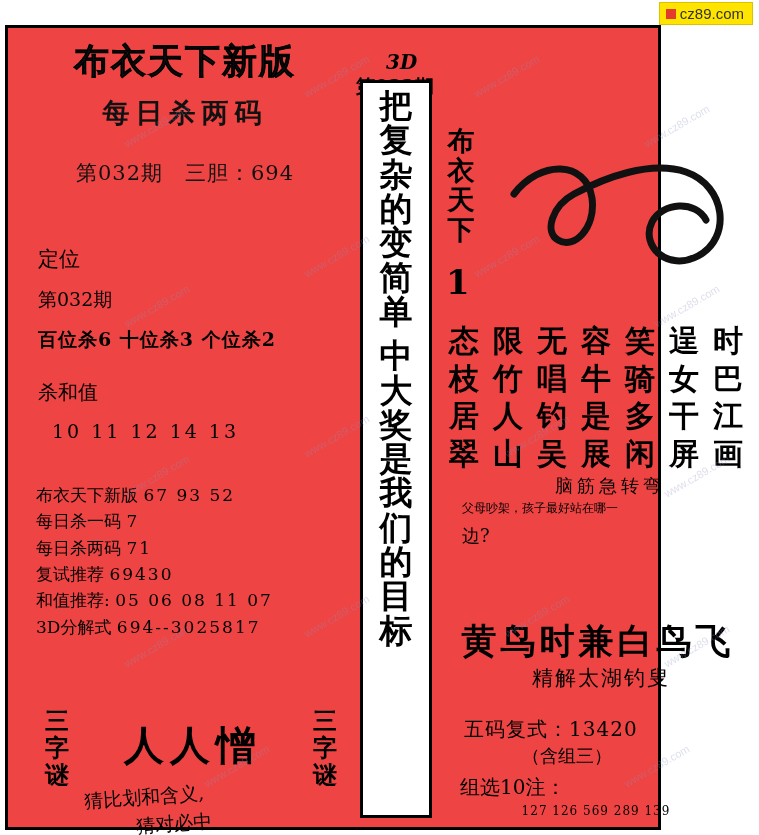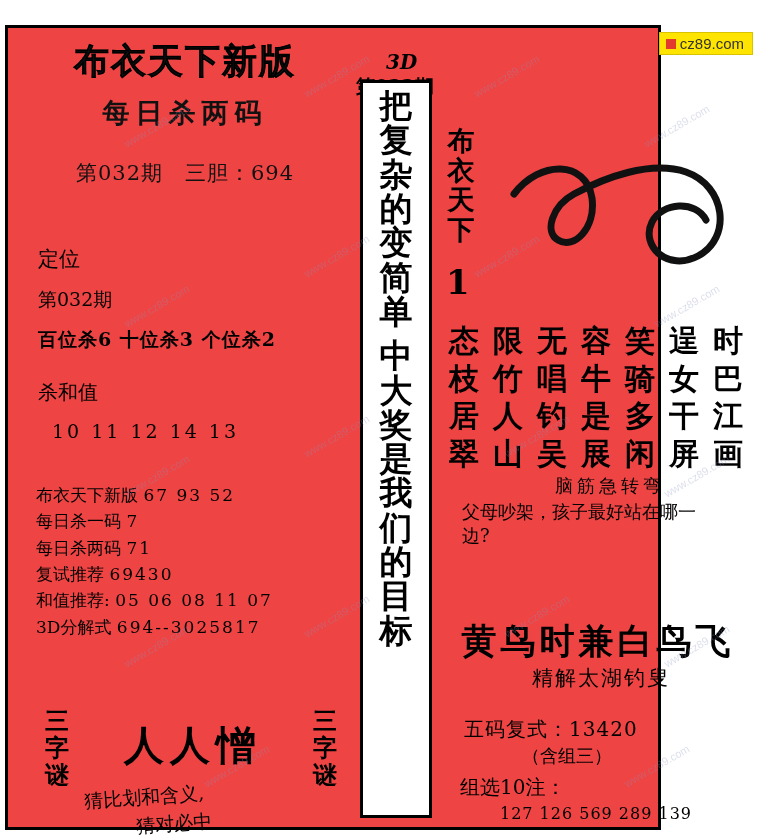--- a/index.html
+++ b/index.html
@@ -22,21 +22,20 @@
   }
   
   .wm-badge {
     position:absolute; right:6px; top:2px;
     background:#ffe400; border:1px solid #d9c200;
     padding:2px 8px 2px 6px;
     font-size:15px; color:#333;
     font-family:"Liberation Sans", sans-serif;
     display:flex; align-items:center; gap:4px;
     z-index:40;
-    margin-top:30px;
   }
   .wm-badge .sq { width:10px; height:10px; background:#e23b2e; display:inline-block; }
 
   
   .col-left { position:absolute; left:12px; top:6px; width:330px; height:790px; }
   .brand {
     font-family:"DejaVu Serif", serif;
     font-weight:bold;
     font-size:35px;
     letter-spacing:2px;
@@ -147,41 +146,41 @@
     font-weight:bold;
     font-size:30px;
     line-height:1.25;
     text-align:center;
   }
   .poem-col span { display:block; }
 
   .brain { position:absolute; left:62px; top:440px; width:220px; text-align:center;
            font-family:"DejaVu Serif", serif; font-size:18px; letter-spacing:4px; }
   .brain-q1 { position:absolute; left:24px; top:466px; width:290px;
-              font-family:"DejaVu Serif", serif; font-size:18px; }
+              font-family:"DejaVu Serif", serif; font-size:12px; }
   .brain-q2 { position:absolute; left:24px; top:490px; width:290px;
               font-family:"DejaVu Serif", serif; font-size:18px; }
 
   .three-code-hd {
     position:absolute; left:40px; top:545px; width:250px; text-align:center;
     font-family:"DejaVu Serif", serif; font-size:25px; font-weight:bold; letter-spacing:5px;
   }
   .three-code {
     position:absolute; left:12px; top:584px; width:296px; text-align:center;
     font-family:"DejaVu Serif", serif; font-size:35px; font-weight:bold; letter-spacing:4px;
   }
   .three-code-sub {
     position:absolute; left:30px; top:630px; width:266px; text-align:center;
     font-family:"DejaVu Serif", serif; font-size:21px; letter-spacing:2px;
   }
 
   .five { position:absolute; left:26px; top:682px; font-family:"DejaVu Serif", serif; font-size:20px; letter-spacing:1px; }
   .five-note { position:absolute; left:84px; top:710px; font-family:"DejaVu Serif", serif; font-size:18px; }
   .group-lbl { position:absolute; left:22px; top:740px; font-family:"DejaVu Serif", serif; font-size:20px; }
-  .nums1 { position:absolute; left:8px; top:770px; width:300px; font-family:"DejaVu Serif", serif; font-size:16px; letter-spacing:1px; text-align:center;}
+  .nums1 { position:absolute; left:8px; top:770px; width:300px; font-family:"DejaVu Serif", serif; font-size:12px; letter-spacing:1px; text-align:center;}
 
   
   .wm {
     position:absolute;
     color:rgba(140,150,190,0.30);
     font-size:11px;
     font-family:"Liberation Sans", sans-serif;
     transform:rotate(-30deg);
     white-space:nowrap;
     pointer-events:none;

